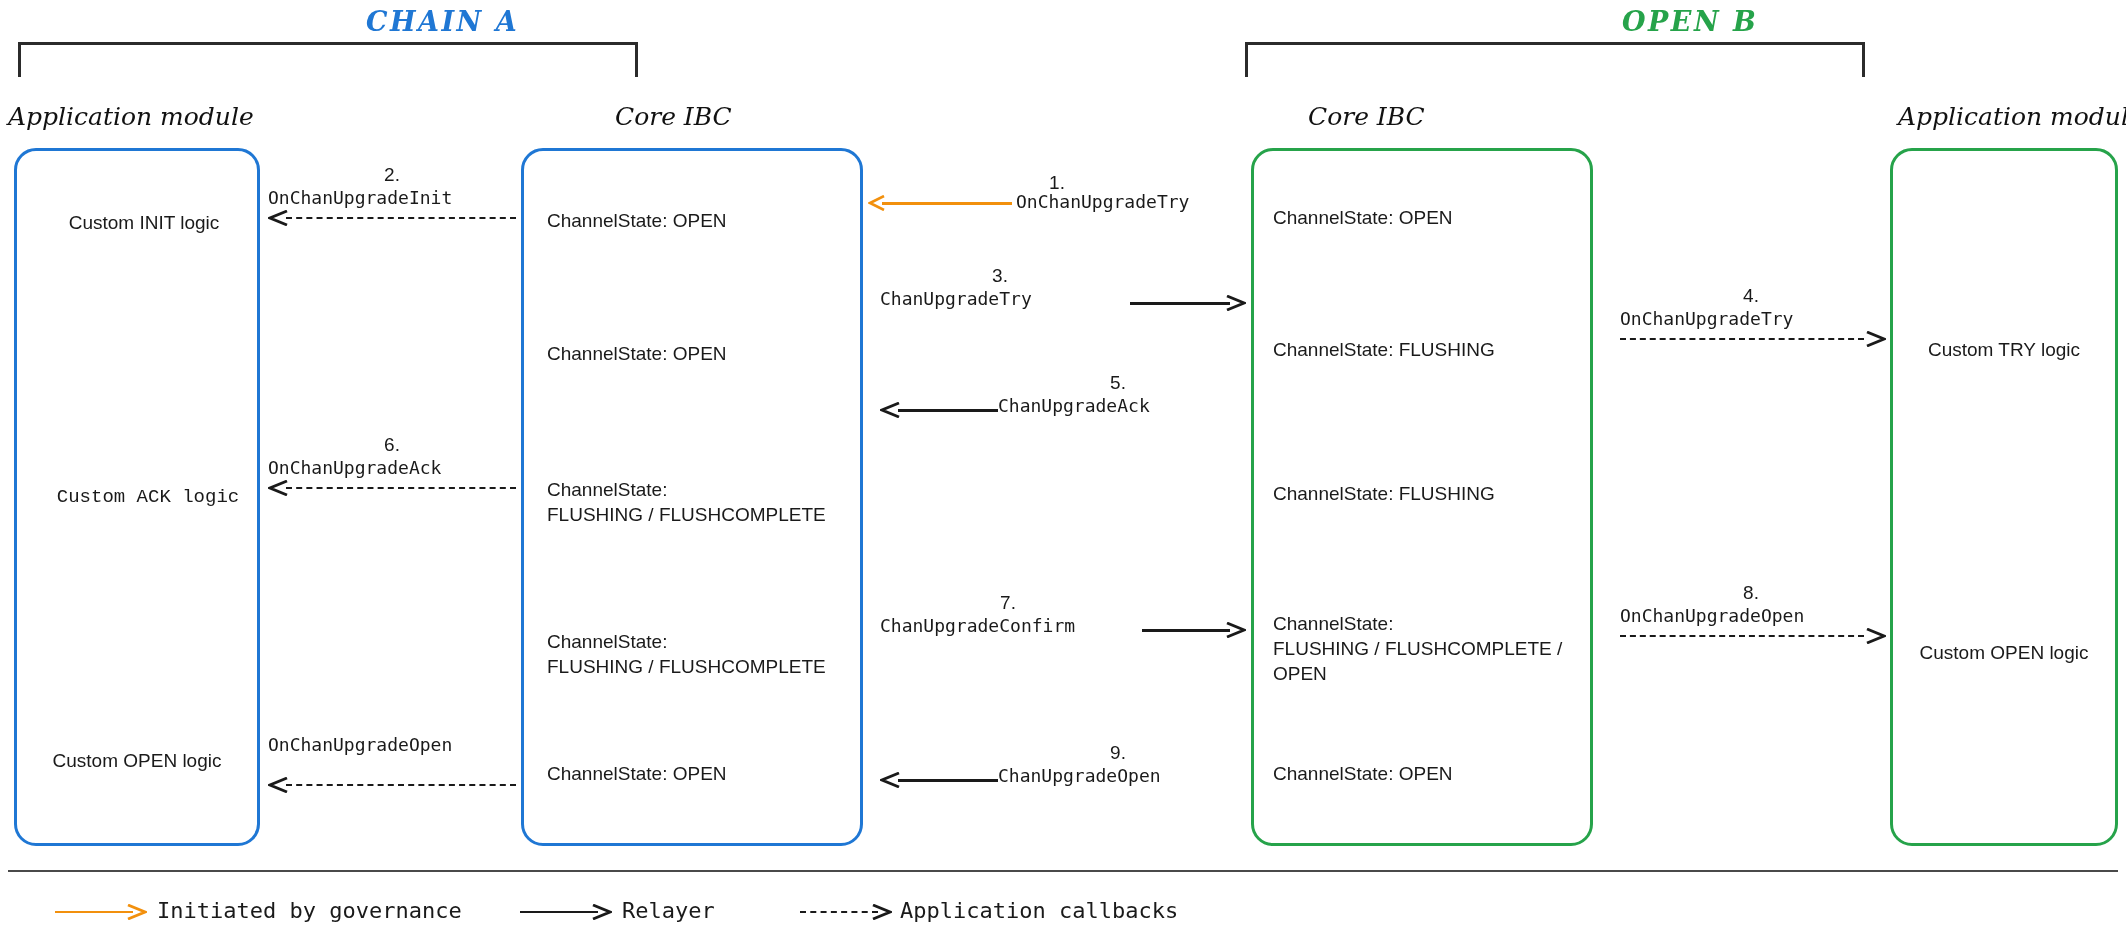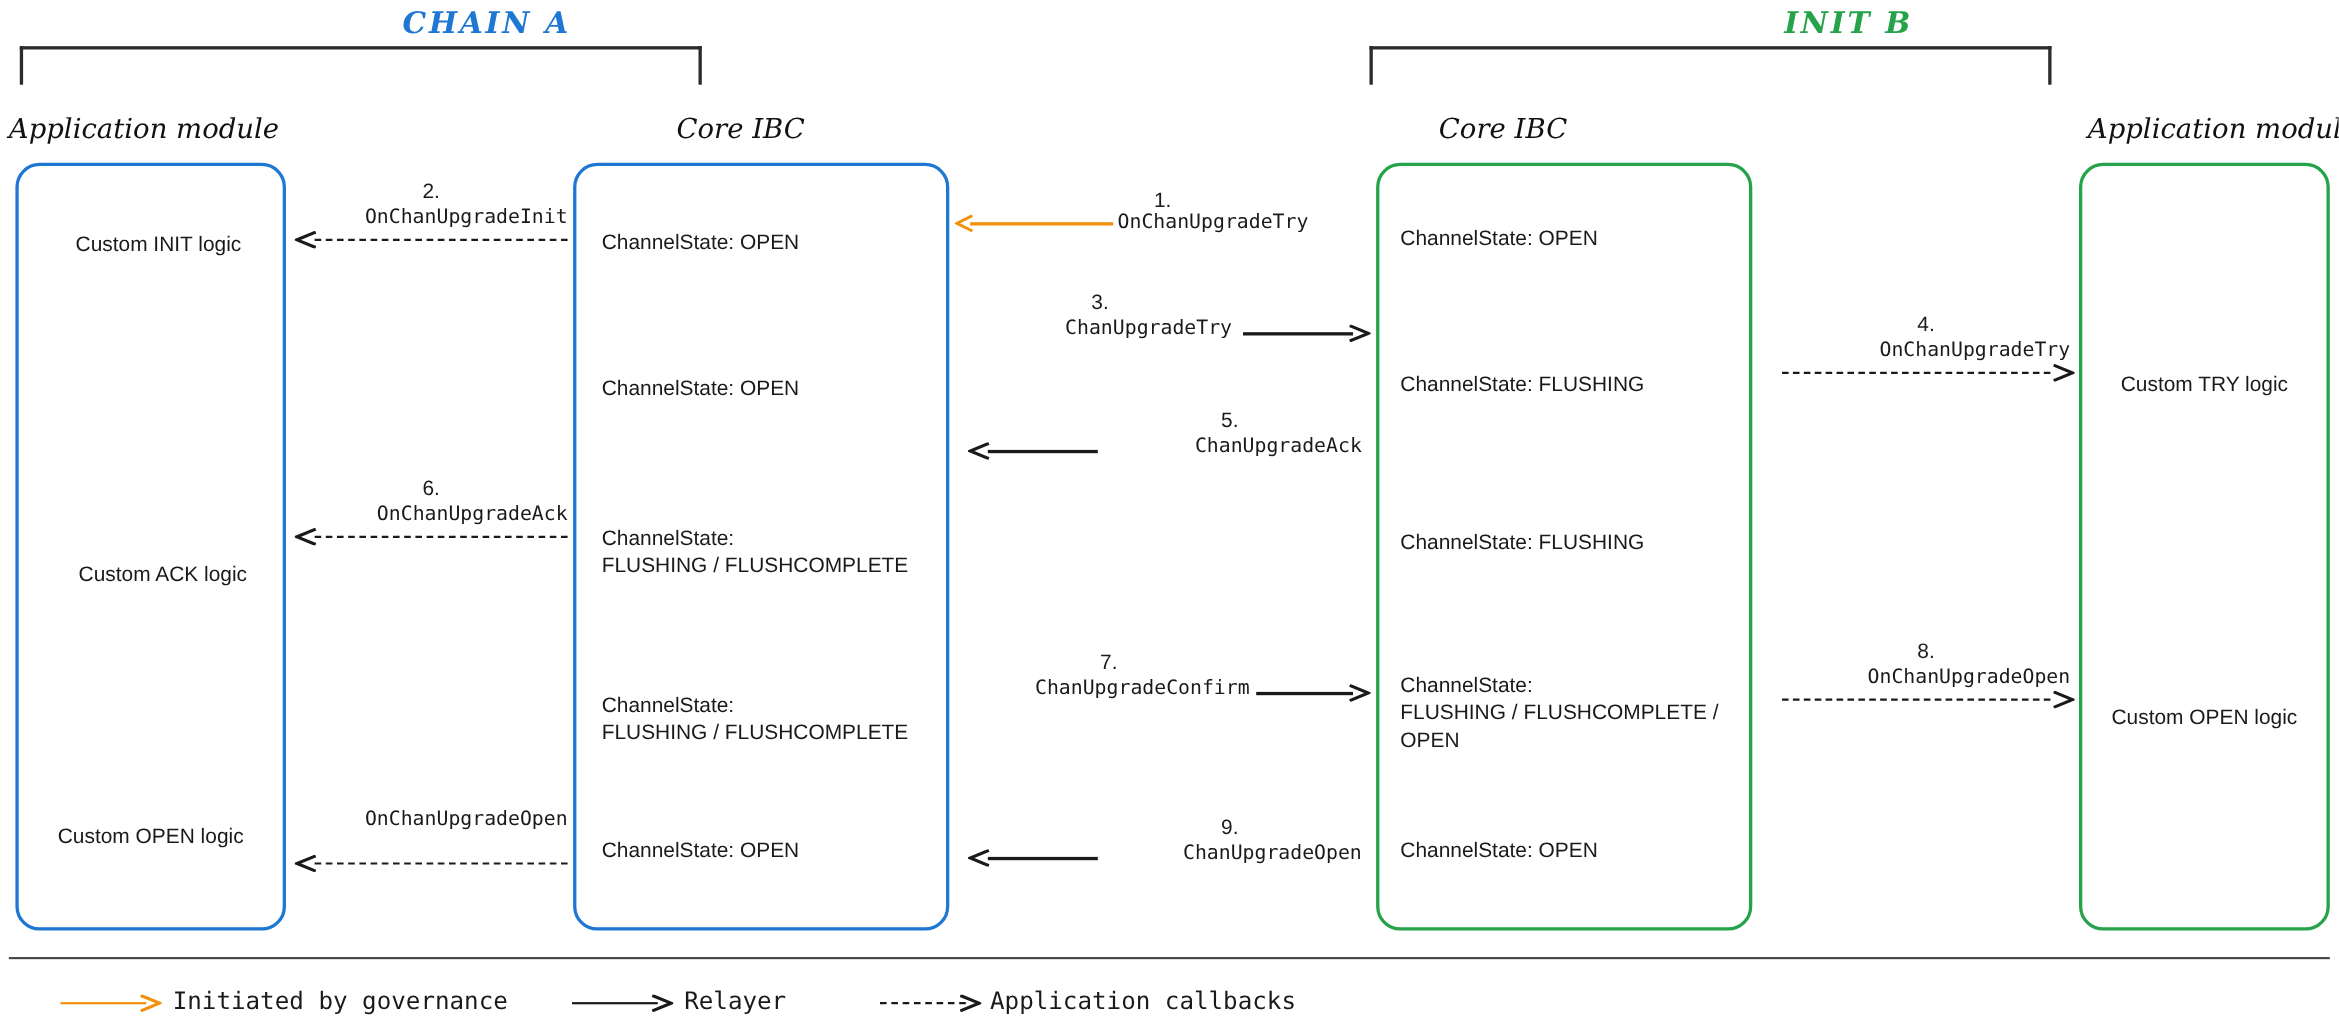--- a/index.html
+++ b/index.html
@@ -64,21 +64,21 @@
   .arrow-num{
     font-family:"Liberation Sans", sans-serif;
     font-size:19px;
     text-align:center;
     color:#1a1a1a;
     line-height:22px;
   }
   .arrow-label{
     font-family:"DejaVu Sans Mono", monospace;
     font-size:18px;
-    text-align:right;
+    text-align:left;
     color:#1a1a1a;
     line-height:23px;
     white-space:nowrap;
   }
 
   
   .arrow-line-row{position:relative;height:18px;}
 
   
   .ln-solid{
@@ -108,38 +108,38 @@
     font-family:"DejaVu Sans Mono", monospace;
     font-size:22px;color:#1a1a1a;white-space:nowrap;
   }
 </style>
 </head>
 <body>
 
 <div class="abs chain-title chain-a-title" style="left:366px;top:6px;">CHAIN A</div>
 <div class="abs bracket" style="left:18px;top:42px;width:614px;"></div>
 
-<div class="abs chain-title chain-b-title" style="left:1622px;top:6px;">INIT B</div>
+<div class="abs chain-title chain-b-title" style="left:1622px;top:6px;">OPEN B</div>
 <div class="abs bracket" style="left:1245px;top:42px;width:614px;"></div>
 
 <div class="abs col-caption" style="left:8px;top:102px;">Application module</div>
 <div class="abs col-caption" style="left:615px;top:102px;">Core IBC</div>
 <div class="abs col-caption" style="left:1308px;top:102px;">Core IBC</div>
 <div class="abs col-caption" style="left:1898px;top:102px;">Application module</div>
 
 <div class="abs lane lane-blue" style="left:14px;top:148px;width:246px;height:698px;"></div>
 
 <div class="abs lane lane-blue" style="left:521px;top:148px;width:342px;height:698px;"></div>
 
 <div class="abs lane lane-green" style="left:1251px;top:148px;width:342px;height:698px;"></div>
 
 <div class="abs lane lane-green" style="left:1890px;top:148px;width:228px;height:698px;"></div>
 
 <div class="lane-text centered" style="left:14px;top:210px;width:260px;">Custom INIT logic</div>
-<div class="lane-text centered" style="left:14px;top:510px;width:268px;">Custom ACK logic</div>
+<div class="lane-text centered" style="left:14px;top:485px;width:268px;font-family:Liberation Mono, monospace;">Custom ACK logic</div>
 <div class="lane-text centered" style="left:14px;top:748px;width:246px;">Custom OPEN logic</div>
 
 <div class="lane-text" style="left:547px;top:208px;width:310px;">ChannelState: OPEN</div>
 <div class="lane-text" style="left:547px;top:341px;width:310px;">ChannelState: OPEN</div>
 <div class="lane-text" style="left:547px;top:477px;width:310px;">ChannelState:
 FLUSHING / FLUSHCOMPLETE</div>
 <div class="lane-text" style="left:547px;top:629px;width:310px;">ChannelState:
 FLUSHING / FLUSHCOMPLETE</div>
 <div class="lane-text" style="left:547px;top:761px;width:310px;">ChannelState: OPEN</div>
 

